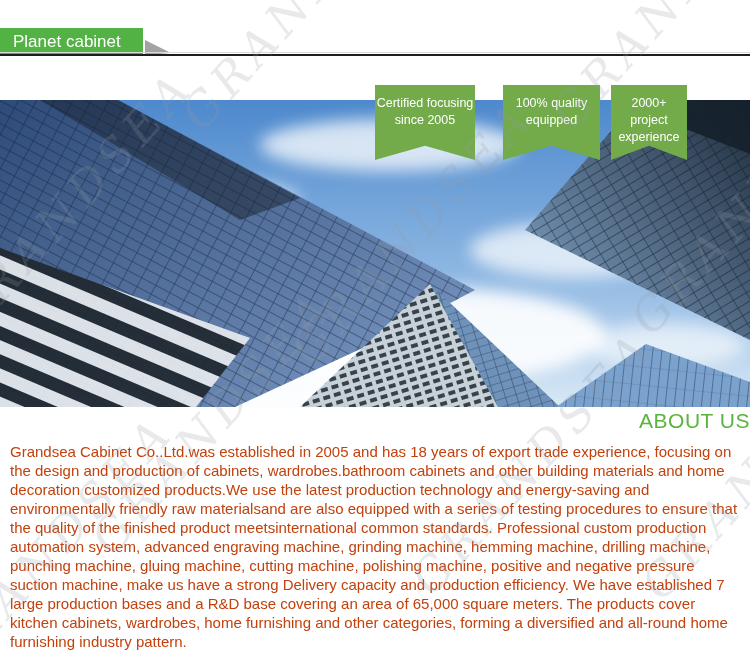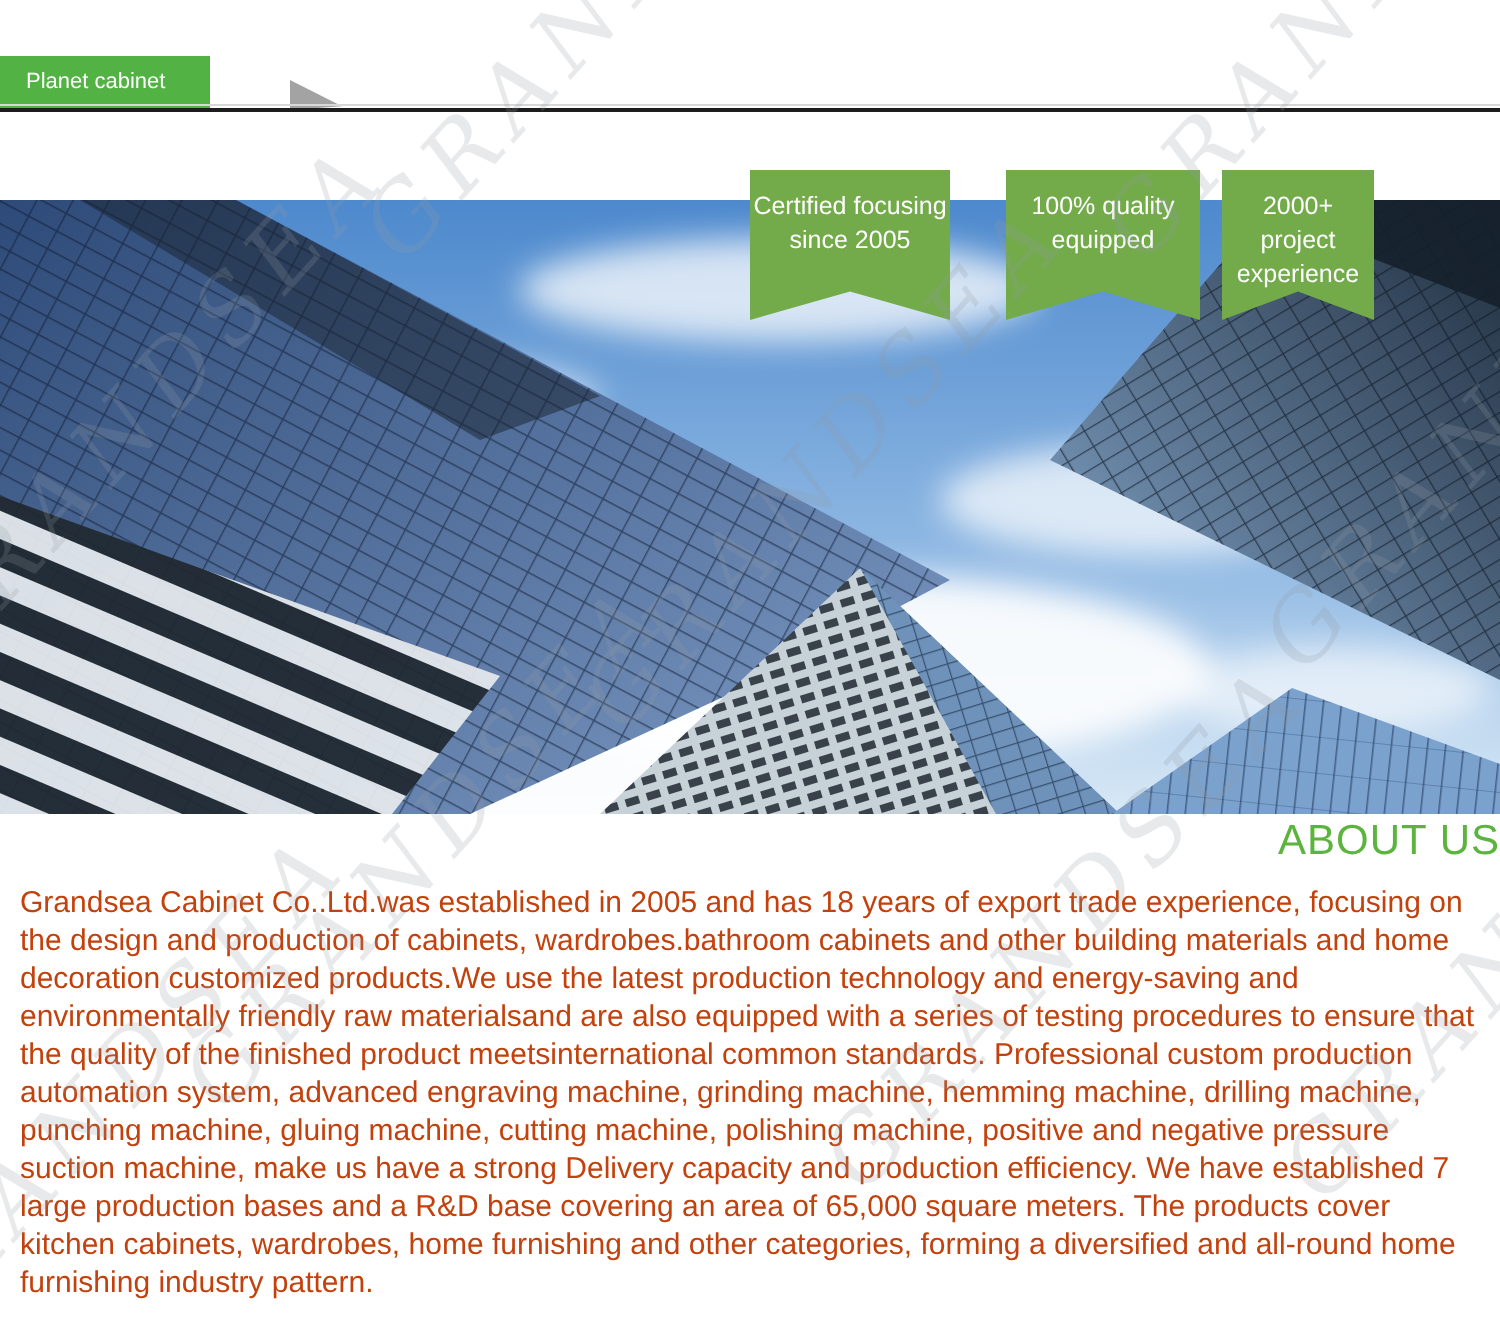--- a/index.html
+++ b/index.html
@@ -3,21 +3,21 @@
 <meta charset="utf-8">
 <style>
   html,body{margin:0;padding:0;background:#ffffff;}
   .page{
     position:relative;width:750px;height:665px;background:#ffffff;overflow:hidden;
     font-family:"Liberation Sans","DejaVu Sans",sans-serif;
   }
   
   .banner{
     position:absolute;left:0;top:28px;height:27px;background:#52b243;
-    color:#ffffff;font-size:11px;line-height:27px;padding:0 22px 0 13px;
+    color:#ffffff;font-size:17px;line-height:27px;padding:0 22px 0 13px;
   }
   .banner-fold{
     position:absolute;left:145px;top:39px;width:26px;height:16px;background:#a3a3a3;
     clip-path:polygon(0 6%,100% 88%,0 100%);
   }
   .top-rule{position:absolute;left:0;top:54px;width:750px;height:2px;background:#1d1d1d;}
   .top-rule-soft{position:absolute;left:0;top:52px;width:750px;height:1px;background:#d8d8d8;}
   
   .photo{position:absolute;left:0;top:100px;width:750px;height:307px;}
   .photo svg{display:block;width:750px;height:307px;}

